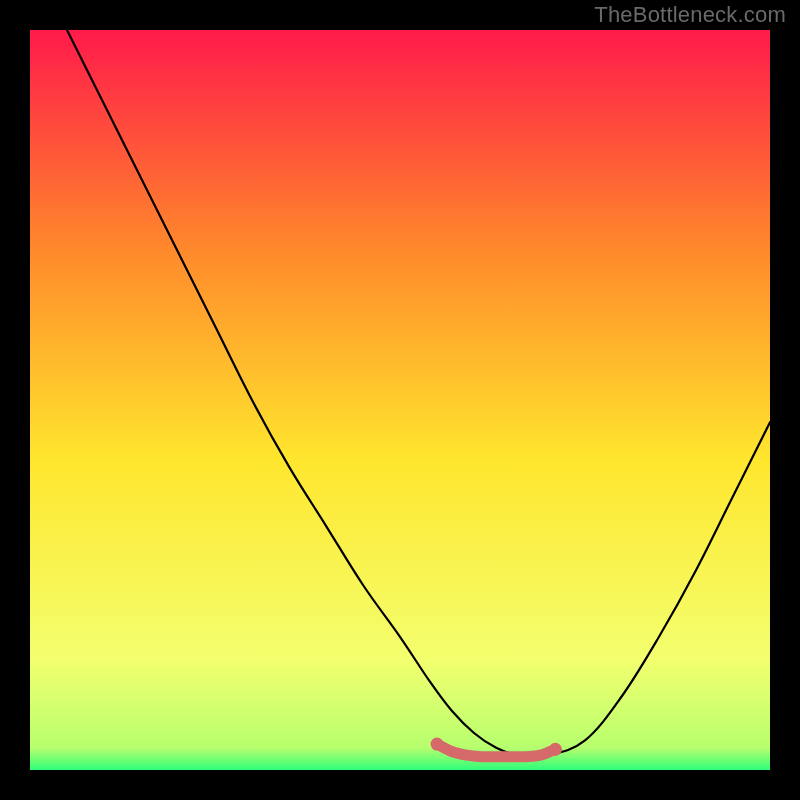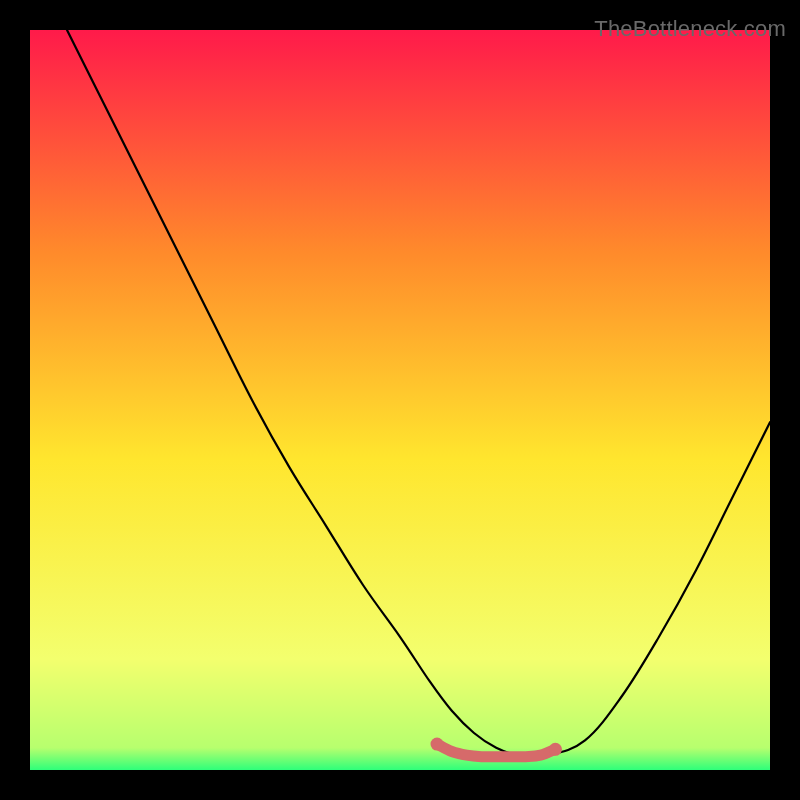--- a/index.html
+++ b/index.html
@@ -11,21 +11,21 @@
     font-family: Arial, Helvetica, sans-serif;
   }
   .frame {
     position: relative;
     width: 800px;
     height: 800px;
     background: #000;
   }
   .watermark {
     position: absolute;
-    top: 16px;
+    top: 2px;
     right: 14px;
     color: #696969;
     font-size: 22px;
     font-weight: 500;
     z-index: 10;
     letter-spacing: 0.2px;
   }
   .plot-wrap {
     position: absolute;
     left: 30px;

